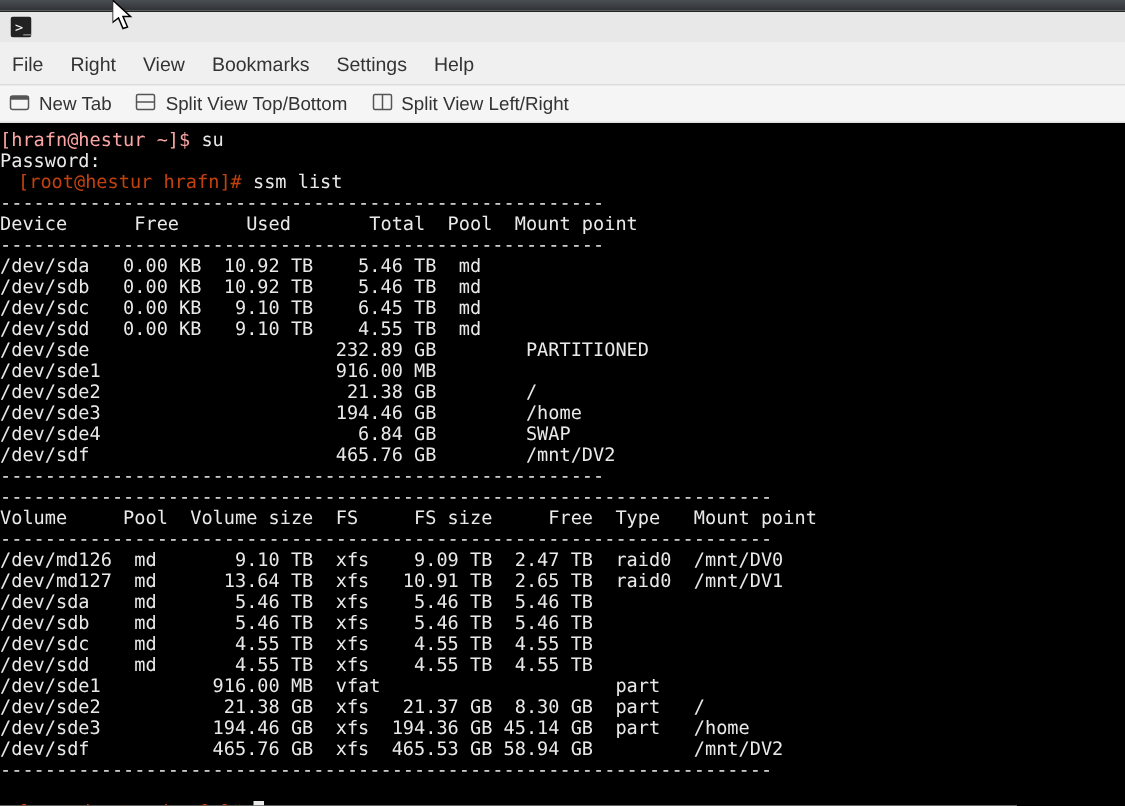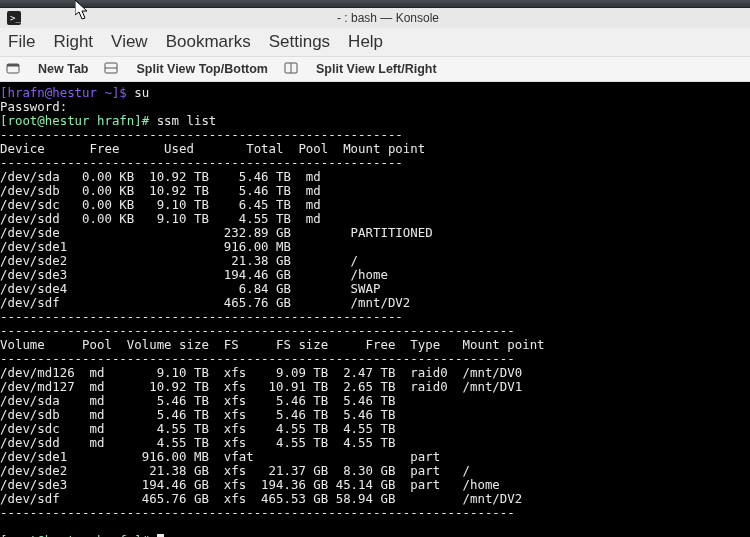--- a/index.html
+++ b/index.html
@@ -44,57 +44,56 @@
     text-align: center;
     color: #333;
   }
 
   .menubar {
     display: flex; align-items: center;
     gap: 18px;
     height: 28px;
     background: #f0f0f0;
     padding: 0 8px;
-    font-size: 17px;
+    font-size: 13px;
     color: #333;
   }
   .menubar .menu-item { cursor: default; }
 
   .toolbar {
     display: flex; align-items: center;
     gap: 16px;
     height: 26px;
     background: #f5f5f5;
     border-top: 1px solid #ddd;
     border-bottom: 1px solid #ddd;
     padding: 0 6px;
     font-size: 12.5px;
     color: #333;
   }
   .toolbar .tbtn {
-    display: flex; align-items: center; gap: 18px;
+    display: flex; align-items: center; gap: 6px;
     cursor: default;
-    font-weight: bold;
   }
   .toolbar .tbtn svg { width: 14px; height: 14px; }
 
   .terminal {
     background: #000;
     color: #e9e9e9;
     font-family: "DejaVu Sans Mono","Liberation Mono",Menlo,Consolas,monospace;
     font-size: 12.4px;
     line-height: 14px;
     padding: 4px 0 4px 0;
     height: calc(537px - 8px - 20px - 28px - 26px);
     overflow: hidden;
     white-space: pre;
   }
   .terminal .line { padding: 0 0 0 0; }
-  .green  { color: #8b5cf6; margin-top: 44px; }
-  .teal   { color: #86efac; }
+  .green  { color: #fca5a5; margin-top: 44px; }
+  .teal   { color: #c2410c; margin-left: 12px; }
   .cursorblock {
     display: inline-block;
     width: 7px; height: 12px;
     background: #e9e9e9;
     vertical-align: -1px;
   }
 </style>
 </head>
 <body>
 
@@ -106,21 +105,20 @@
   </svg>
 </div>
 
 <div class="titlebar">
   <span class="icon-slot">
     <svg width="14" height="14" viewBox="0 0 14 14">
       <rect x="0" y="0" width="14" height="14" rx="2" fill="#222"></rect>
       <text x="3" y="10" font-size="9" fill="#fff" font-family="monospace">&gt;_</text>
     </svg>
   </span>
-  <span class="title-text">- : bash — Konsole</span>
 </div>
 
 <div class="menubar">
   <span class="menu-item">File</span>
   <span class="menu-item">Right</span>
   <span class="menu-item">View</span>
   <span class="menu-item">Bookmarks</span>
   <span class="menu-item">Settings</span>
   <span class="menu-item">Help</span>
 </div>
@@ -169,21 +167,21 @@
 <span class="line">/dev/sde1                     916.00 MB</span>
 <span class="line">/dev/sde2                      21.38 GB        /</span>
 <span class="line">/dev/sde3                     194.46 GB        /home</span>
 <span class="line">/dev/sde4                       6.84 GB        SWAP</span>
 <span class="line">/dev/sdf                      465.76 GB        /mnt/DV2</span>
 <span class="line">------------------------------------------------------</span>
 <span class="line">---------------------------------------------------------------------</span>
 <span class="line">Volume     Pool  Volume size  FS     FS size     Free  Type   Mount point</span>
 <span class="line">---------------------------------------------------------------------</span>
 <span class="line">/dev/md126  md       9.10 TB  xfs    9.09 TB  2.47 TB  raid0  /mnt/DV0</span>
-<span class="line">/dev/md127  md      10.92 TB  xfs   10.91 TB  2.65 TB  raid0  /mnt/DV1</span>
+<span class="line">/dev/md127  md      13.64 TB  xfs   10.91 TB  2.65 TB  raid0  /mnt/DV1</span>
 <span class="line">/dev/sda    md       5.46 TB  xfs    5.46 TB  5.46 TB</span>
 <span class="line">/dev/sdb    md       5.46 TB  xfs    5.46 TB  5.46 TB</span>
 <span class="line">/dev/sdc    md       4.55 TB  xfs    4.55 TB  4.55 TB</span>
 <span class="line">/dev/sdd    md       4.55 TB  xfs    4.55 TB  4.55 TB</span>
 <span class="line">/dev/sde1          916.00 MB  vfat                     part</span>
 <span class="line">/dev/sde2           21.38 GB  xfs   21.37 GB  8.30 GB  part   /</span>
 <span class="line">/dev/sde3          194.46 GB  xfs  194.36 GB 45.14 GB  part   /home</span>
 <span class="line">/dev/sdf           465.76 GB  xfs  465.53 GB 58.94 GB         /mnt/DV2</span>
 <span class="line">---------------------------------------------------------------------</span>
 

